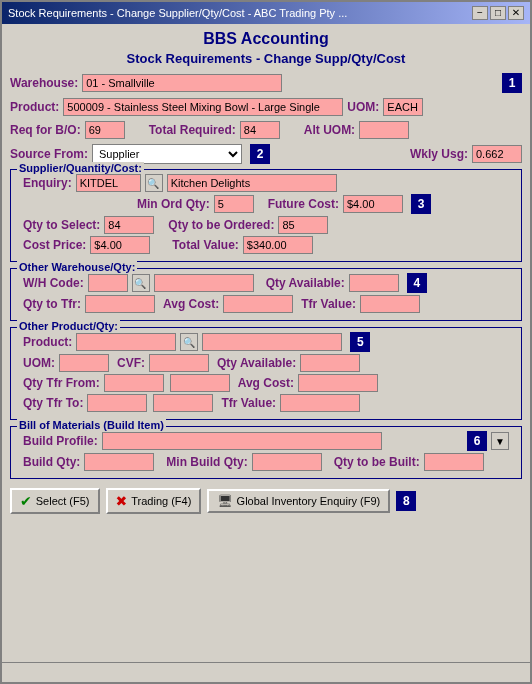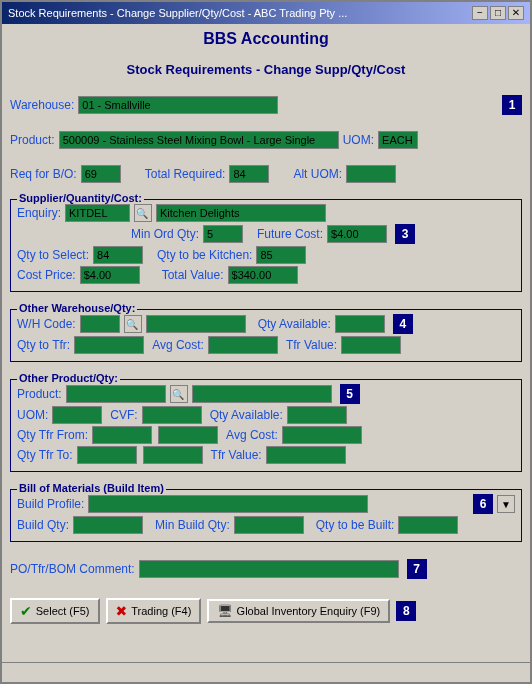--- a/index.html
+++ b/index.html
@@ -38,21 +38,21 @@
       font-size: 10px;
       line-height: 12px;
       text-align: center;
       cursor: pointer;
     }
     .content {
       flex: 1;
       padding: 6px 8px;
       display: flex;
       flex-direction: column;
-      gap: 14px;
+      gap: 3px;
     }
     .app-title {
       text-align: center;
       font-size: 16px;
       font-weight: bold;
       color: #000080;
     }
     .app-subtitle {
       text-align: center;
       font-size: 13px;
@@ -60,46 +60,46 @@
       color: #000080;
       margin-bottom: 4px;
     }
     .form-row {
       display: flex;
       align-items: center;
       gap: 4px;
       margin-bottom: 2px;
     }
     .label {
-      font-weight: normal;
+      font-weight: bold;
       white-space: nowrap;
-      color: #1d4ed8;
+      color: #701a75;
     }
     input[type="text"] {
-      background: #15803d;
+      background: #fca5a5;
       border: 1px solid #808080;
       height: 18px;
       padding: 1px 3px;
       font-size: 11px;
       font-family: inherit;
     }
     input[type="text"]:read-only {
       background: #d4d0c8;
     }
     select {
       background: white;
       border: 1px solid #808080;
       height: 20px;
       padding: 0 2px;
       font-size: 11px;
       font-family: inherit;
     }
     .section {
       border: 1px solid #000080;
-      padding: 4px 6px 5px;
+      padding: 4px 12px 5px;
       margin-bottom: 3px;
       position: relative;
     }
     .section-title {
       position: absolute;
       top: -8px;
       left: 6px;
       background: #d4d0c8;
       color: #000080;
       font-weight: bold;
@@ -197,41 +197,51 @@
 
     <div class="form-row">
       <span class="label">Req for B/O:</span>
       <input type="text" style="width: 40px;" value="69">
       <span class="label" style="margin-left:20px;">Total Required:</span>
       <input type="text" style="width: 40px;" value="84">
       <span class="label" style="margin-left:20px;">Alt UOM:</span>
       <input type="text" style="width: 50px;" value="">
     </div>
 
+    <div class="form-row">
+      <span class="label">Source From:</span>
+      <select style="width:150px;">
+        <option>Supplier</option>
+      </select>
+      <div class="badge" style="margin-left:4px;">2</div>
+      <div style="flex:1"></div>
+      <span class="label">Wkly Usg:</span>
+      <input type="text" style="width: 50px;" value="0.662">
+    </div>
 
     <div class="section">
       <span class="section-title">Supplier/Quantity/Cost:</span>
       <div class="form-row">
         <span class="label">Enquiry:</span>
         <input type="text" style="width: 65px;" value="KITDEL">
         <button class="search-btn">🔍</button>
         <input type="text" style="width: 170px;" value="Kitchen Delights">
       </div>
       <div class="form-row">
         <div style="width:80px;"></div>
         <span class="label" style="margin-left:30px;">Min Ord Qty:</span>
         <input type="text" style="width: 40px;" value="5">
         <span class="label" style="margin-left:10px;">Future Cost:</span>
         <input type="text" style="width: 60px;" value="$4.00">
         <div class="badge" style="margin-left:4px;">3</div>
       </div>
       <div class="form-row">
         <span class="label">Qty to Select:</span>
         <input type="text" style="width: 50px;" value="84">
-        <span class="label" style="margin-left:10px;">Qty to be Kitchen:</span>
+        <span class="label" style="margin-left:10px;">Qty to be Ordered:</span>
         <input type="text" style="width: 50px;" value="85">
       </div>
       <div class="form-row">
         <span class="label">Cost Price:</span>
         <input type="text" style="width: 60px;" value="$4.00">
         <span class="label" style="margin-left:18px;">Total Value:</span>
         <input type="text" style="width: 70px;" value="$340.00">
       </div>
     </div>
 
@@ -301,25 +311,20 @@
       <div class="form-row">
         <span class="label">Build Qty:</span>
         <input type="text" style="width: 70px;" value="">
         <span class="label" style="margin-left:8px;">Min Build Qty:</span>
         <input type="text" style="width: 70px;" value="">
         <span class="label" style="margin-left:8px;">Qty to be Built:</span>
         <input type="text" style="width: 60px;" value="">
       </div>
     </div>
 
-    <div class="form-row">
-      <span class="label">PO/Tfr/BOM Comment:</span>
-      <input type="text" style="width: 260px;" value="">
-      <div class="badge" style="margin-left:4px;">7</div>
-    </div>
 
     <div class="footer-buttons">
       <button class="footer-btn">
         <span class="check-icon">✔</span>
         <span>Select (F5)</span>
       </button>
       <button class="footer-btn">
         <span class="cross-icon">✖</span>
         <span>Trading (F4)</span>
       </button>

